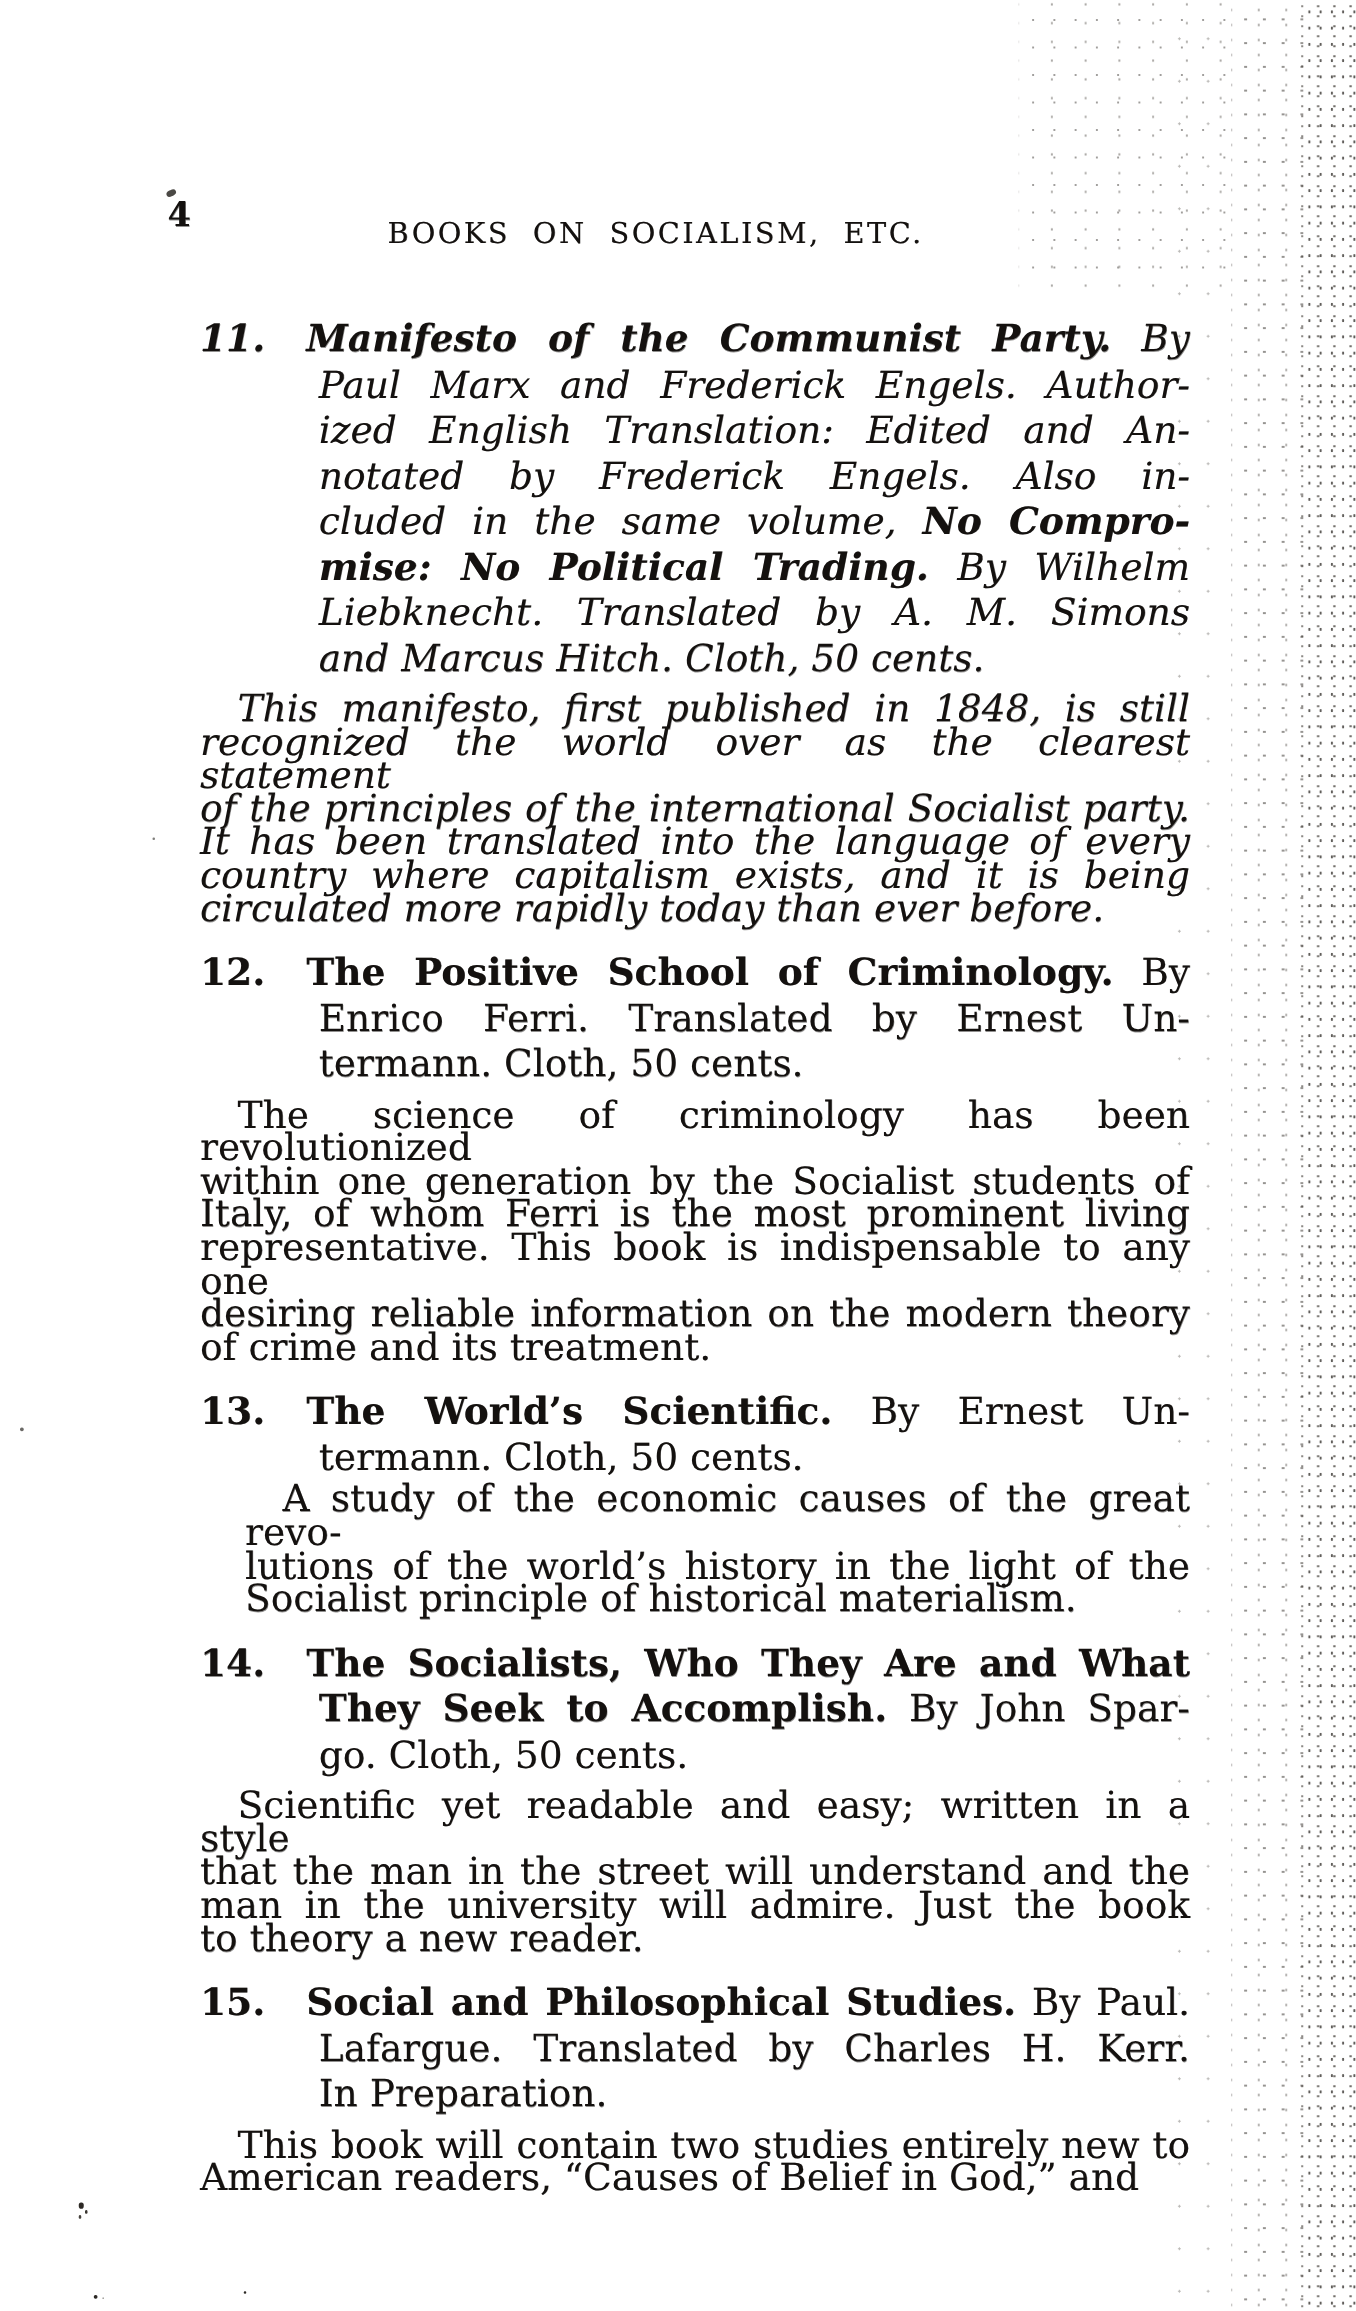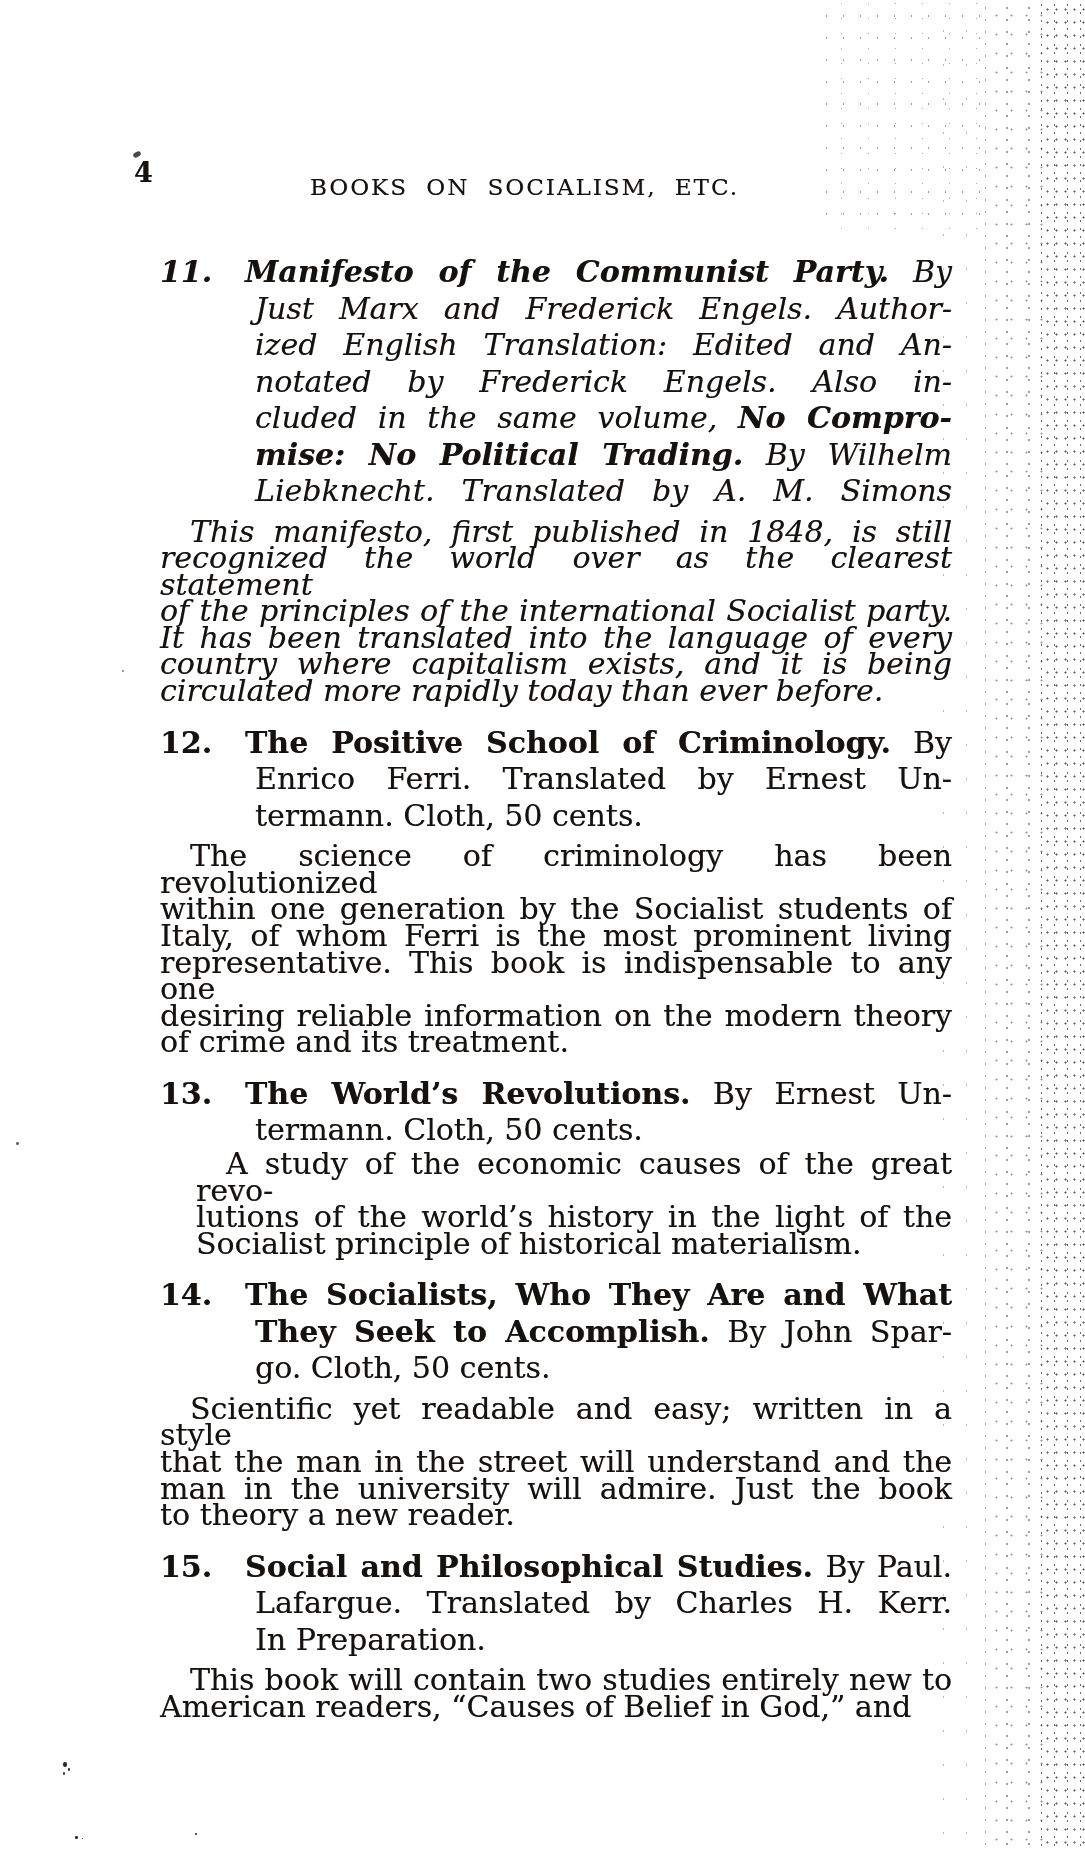--- a/index.html
+++ b/index.html
@@ -108,26 +108,27 @@
 
   <div class="content">
     <header class="pg-header">
       <span class="pg-number">4</span>
       <span class="running-title">BOOKS ON SOCIALISM, ETC.</span>
     </header>
 
     <main>
         <article class="catalog-entry first">
           <div class="heading-line first"><span class="entry-number">11.</span><span class="t-bold">Manifesto of the Communist Party.</span><span class="t-reg"> By</span></div>
-          <div class="heading-line"><span class="t-reg">Just Marx and Frederick Engels. Author-</span></div>
+          <div class="heading-line"><span class="t-reg">Paul Marx and Frederick Engels. Author-</span></div>
           <div class="heading-line"><span class="t-reg">ized English Translation: Edited and An-</span></div>
           <div class="heading-line"><span class="t-reg">notated by Frederick Engels. Also in-</span></div>
           <div class="heading-line"><span class="t-reg">cluded in the same volume, </span><span class="t-bold">No Compro-</span></div>
           <div class="heading-line"><span class="t-bold">mise: No Political Trading.</span><span class="t-reg"> By Wilhelm</span></div>
           <div class="heading-line"><span class="t-reg">Liebknecht. Translated by A. M. Simons</span></div>
+          <div class="heading-line last"><span class="t-reg">and Marcus Hitch. Cloth, 50 cents.</span></div>
           <div class="entry-desc">
             <div class="desc-line first">This manifesto, first published in 1848, is still</div>
             <div class="desc-line">recognized the world over as the clearest statement</div>
             <div class="desc-line">of the principles of the international Socialist party.</div>
             <div class="desc-line">It has been translated into the language of every</div>
             <div class="desc-line">country where capitalism exists, and it is being</div>
             <div class="desc-line last">circulated more rapidly today than ever before.</div>
           </div>
         </article>
         <article class="catalog-entry">
@@ -137,21 +138,21 @@
           <div class="entry-desc">
             <div class="desc-line first">The science of criminology has been revolutionized</div>
             <div class="desc-line">within one generation by the Socialist students of</div>
             <div class="desc-line">Italy, of whom Ferri is the most prominent living</div>
             <div class="desc-line">representative. This book is indispensable to any one</div>
             <div class="desc-line">desiring reliable information on the modern theory</div>
             <div class="desc-line last">of crime and its treatment.</div>
           </div>
         </article>
         <article class="catalog-entry">
-          <div class="heading-line first"><span class="entry-number">13.</span><span class="t-bold">The World’s Revolutions.</span><span class="t-reg"> By Ernest Un-</span></div>
+          <div class="heading-line first"><span class="entry-number">13.</span><span class="t-bold">The World’s Scientific.</span><span class="t-reg"> By Ernest Un-</span></div>
           <div class="heading-line last"><span class="t-reg">termann. Cloth, 50 cents.</span></div>
           <div class="entry-desc tight">
             <div class="desc-line first">A study of the economic causes of the great revo-</div>
             <div class="desc-line">lutions of the world’s history in the light of the</div>
             <div class="desc-line last">Socialist principle of historical materialism.</div>
           </div>
         </article>
         <article class="catalog-entry">
           <div class="heading-line first"><span class="entry-number">14.</span><span class="t-bold">The Socialists, Who They Are and What</span></div>
           <div class="heading-line"><span class="t-bold">They Seek to Accomplish.</span><span class="t-reg"> By John Spar-</span></div>

